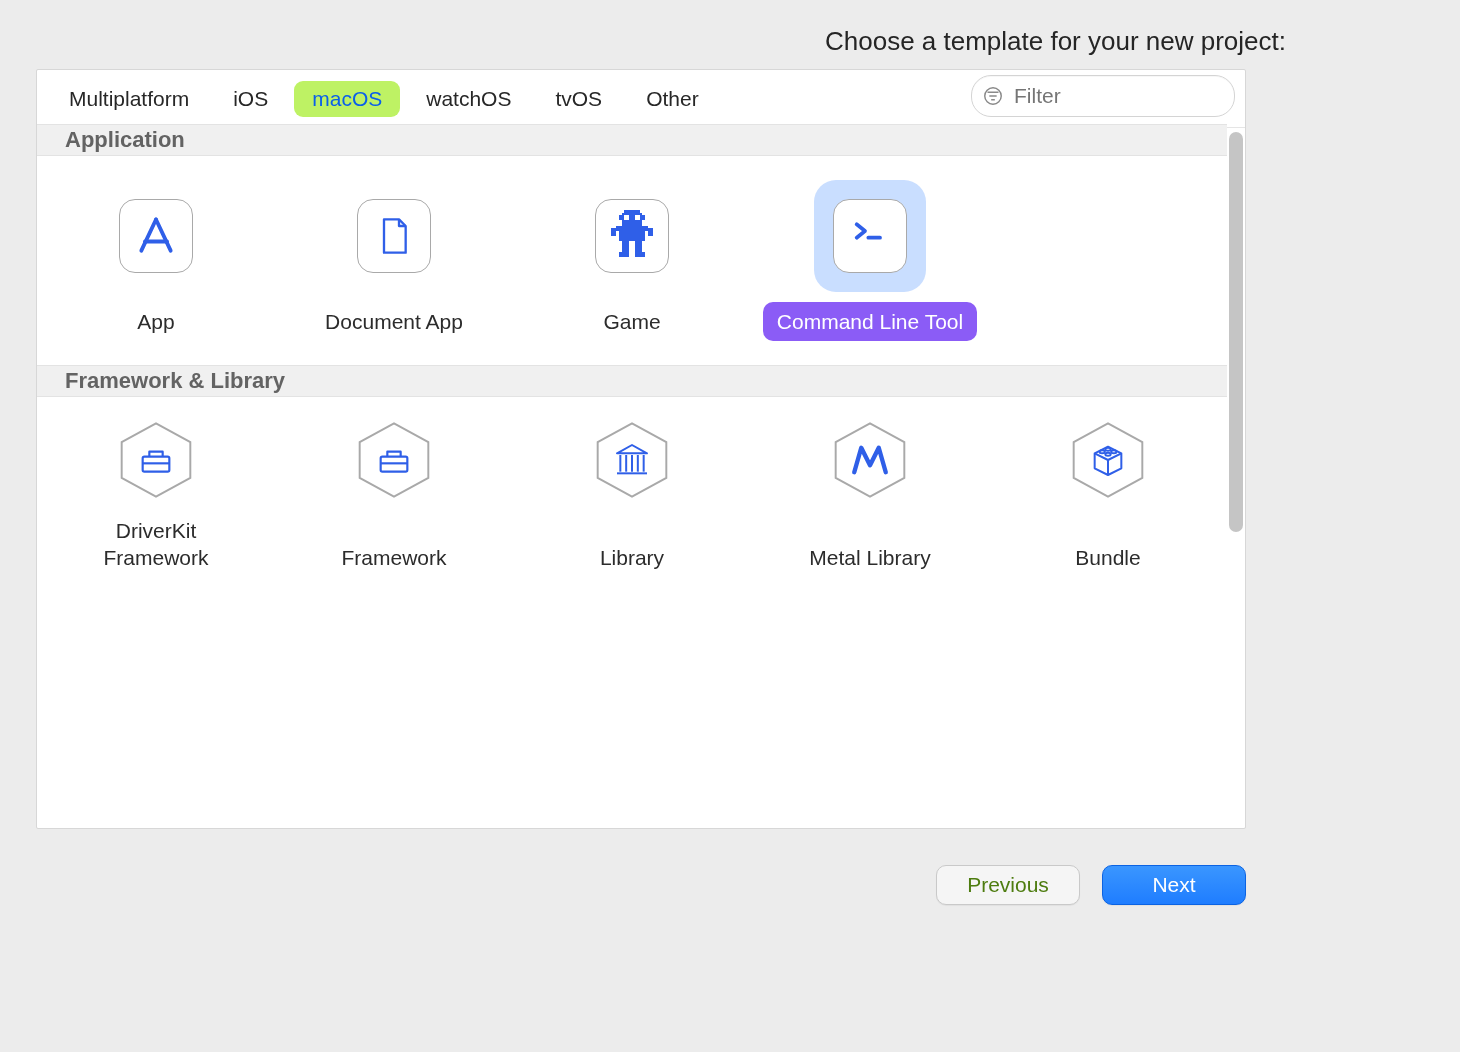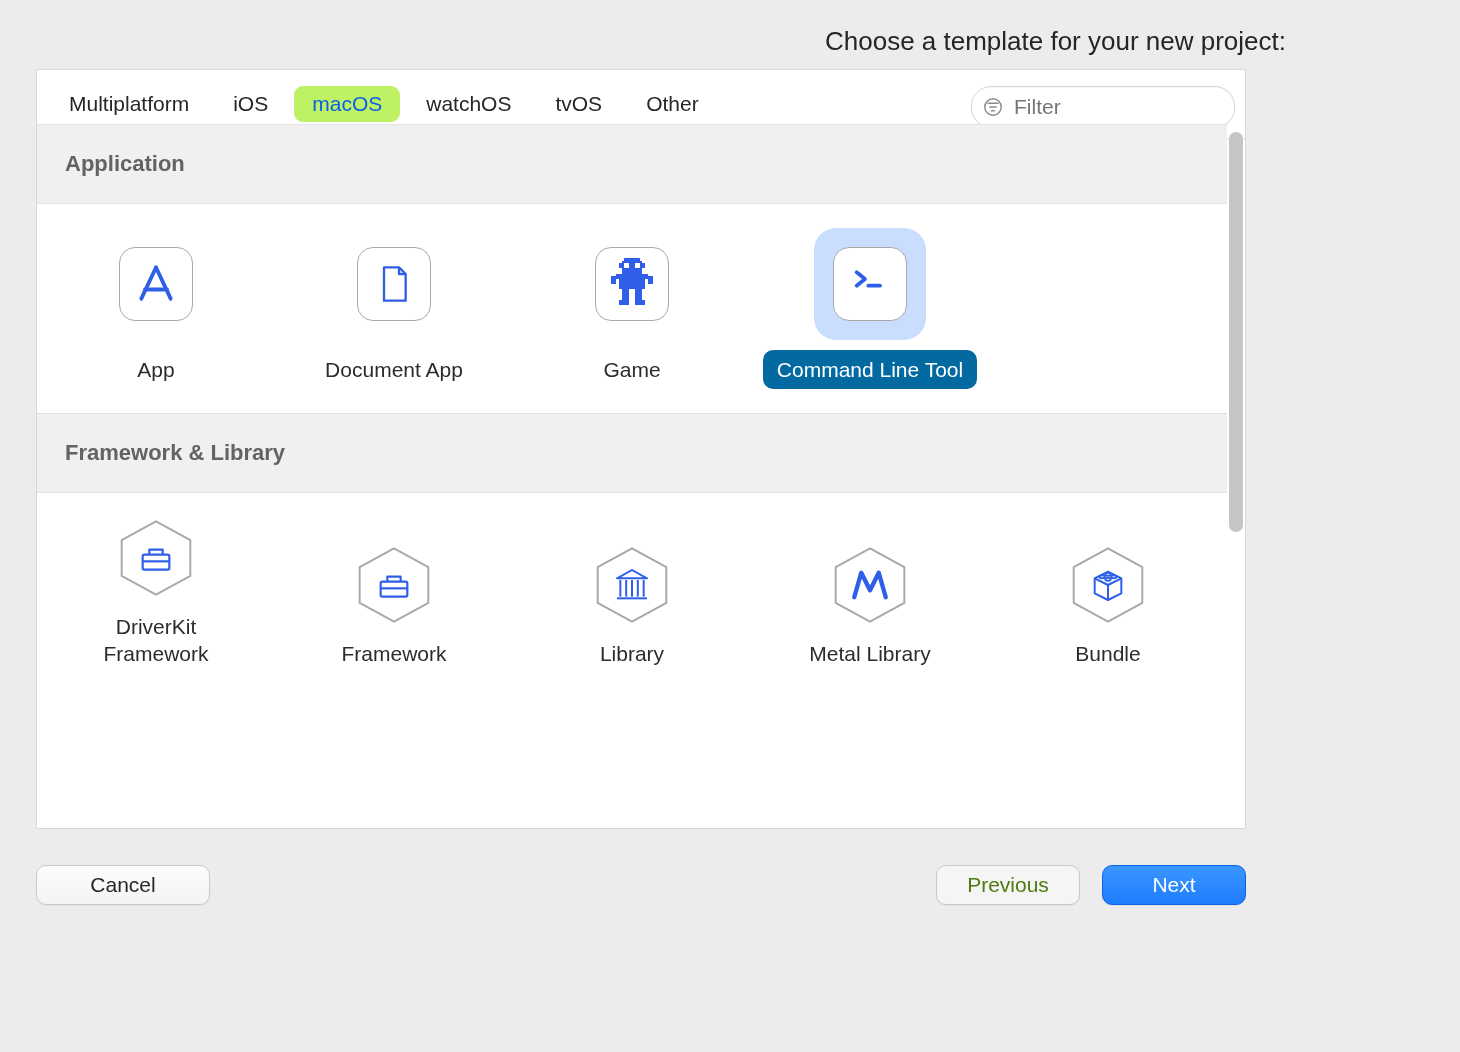--- a/index.html
+++ b/index.html
@@ -26,22 +26,22 @@
     background:#fff;
     border:1px solid #d7d7d7;
     border-radius:2px;
     width:1210px;
     height:760px;
     position:relative;
     overflow:hidden;
   }
   .tabbar {
     display:flex;
-    align-items:flex-start;
-    padding:16px 10px 10px 14px;
+    align-items:flex-end;
+    padding:5px 10px 10px 14px;
     border-bottom:1px solid #e5e5e5;
   }
   .tab {
     font-size:21px;
     color:#272727;
     padding:6px 18px;
     border-radius:9px;
     margin-right:8px;
     cursor:default;
   }
@@ -72,37 +72,37 @@
   }
   .content {
     position:absolute;
     top:54px; left:0; right:18px; bottom:0;
     overflow-y:auto;
   }
   .section-header {
     background:#f0f0f0;
     border-top:1px solid #e3e3e3;
     border-bottom:1px solid #e3e3e3;
-    padding:26px 28px;
+    padding:2px 28px;
     font-size:22px;
     font-weight:600;
     color:#636363;
   }
   .grid {
     display:grid;
     grid-template-columns: repeat(5, 1fr);
     padding:14px 0 14px 0;
   }
   .cell {
     display:flex;
     flex-direction:column;
     align-items:center;
     padding:10px 8px;
     min-height:176px;
-    justify-content:flex-end;
+    justify-content:space-between;
   }
   .icon-slot {
     width:112px;height:112px;
     display:flex;align-items:center;justify-content:center;
     border-radius:22px;
     position:relative;
   }
   .cell.selected .icon-slot{
     background:#c9deff;
   }
@@ -123,21 +123,21 @@
     margin-top:10px;
     font-size:21px;
     color:#2c2c2c;
     text-align:center;
     line-height:1.3;
     padding:6px 14px;
     border-radius:10px;
     max-width:216px;
   }
   .cell.selected .label{
-    background:#0369a1;
+    background:#8b5cf6;
     color:#fff;
   }
   .scrollbar {
     position:absolute;
     right:2px;
     top:62px;
     width:14px;
     height:400px;
     background:#c5c5c5;
     border-radius:7px;
@@ -367,18 +367,17 @@
           <div class="label">Bundle</div>
         </div>
 
       </div>
     </div>
 
     <div class="scrollbar"></div>
   </div>
 
   <div class="buttons">
-    <div class="btn cancel">Cancel</div>
     <div class="gap"></div>
     <div class="btn disabled">Previous</div>
     <div class="btn primary">Next</div>
   </div>
 </div>
 
 </body></html>

